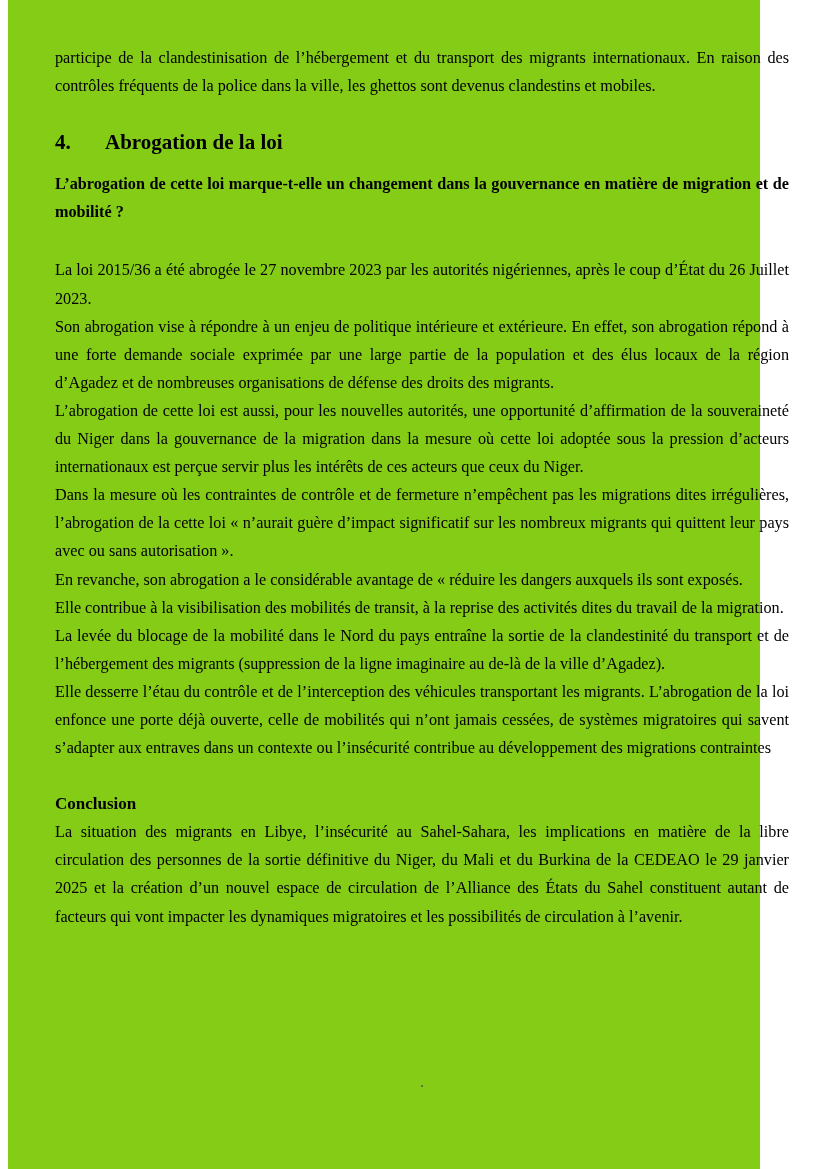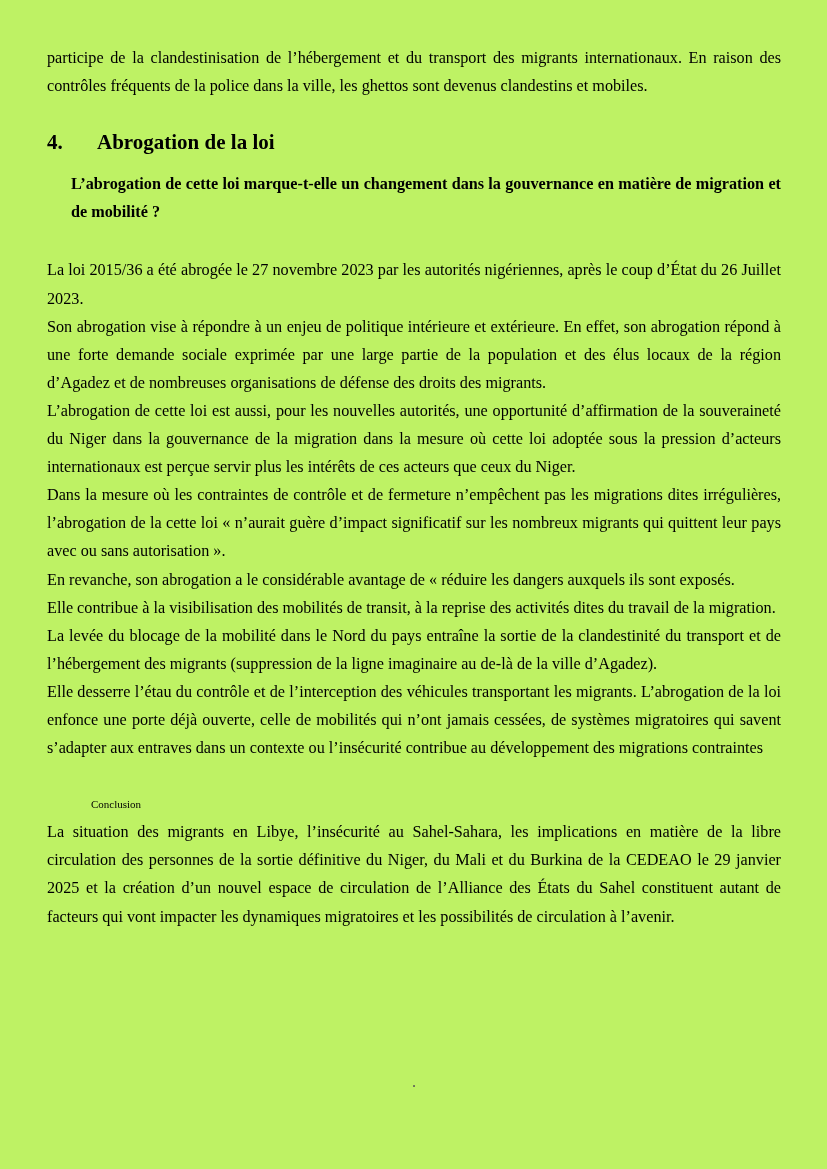--- a/index.html
+++ b/index.html
@@ -10,25 +10,25 @@
   body {
     width: 827px;
     height: 1169px;
     position: relative;
     font-family: "Liberation Serif", "DejaVu Serif", serif;
     color: #000000;
     overflow: hidden;
   }
   .page {
     position: absolute;
-    left: 0;
+    left: 8px;
     top: 0;
-    width: 827px;
+    width: 752px;
     height: 1169px;
-    background: #bef264;
+    background: #84cc16;
   }
   .content {
     position: absolute;
     left: 47px;
     top: 44px;
     width: 734px;
   }
   p, h2, h3 {
     margin: 0;
     padding: 0;
@@ -55,28 +55,26 @@
   }
   .numbered-heading .num {
     display: inline-block;
     width: 25px;
   }
   .question-heading {
     font-size: 16.2px;
     line-height: 28.1px;
     font-weight: bold;
     text-align: justify;
-    margin-left: 24px;
   }
   .section-heading {
-    font-size: 11px;
+    font-size: 17px;
     line-height: 28.1px;
-    font-weight: normal;
+    font-weight: bold;
     text-align: left;
-    margin-left: 44px;
   }
   .spacer-sm { height: 14px; }
   .spacer-md { height: 28px; }
   .spacer-lg { height: 30px; }
   .trailing-dot {
     position: absolute;
     left: 412px;
     top: 1074px;
     font-size: 16.2px;
     line-height: 16px;

